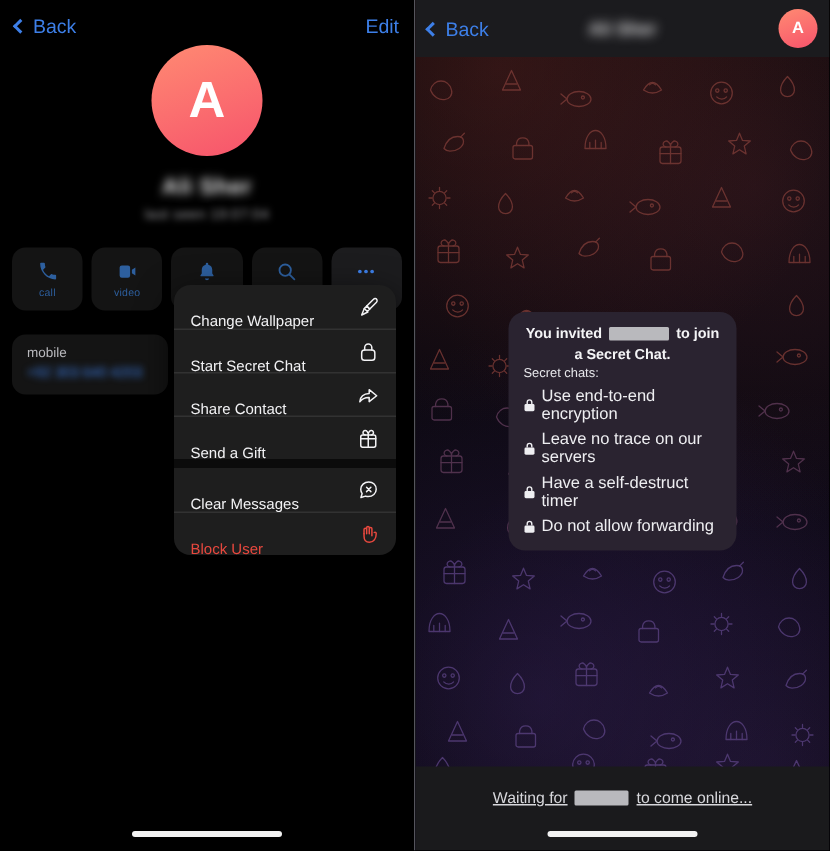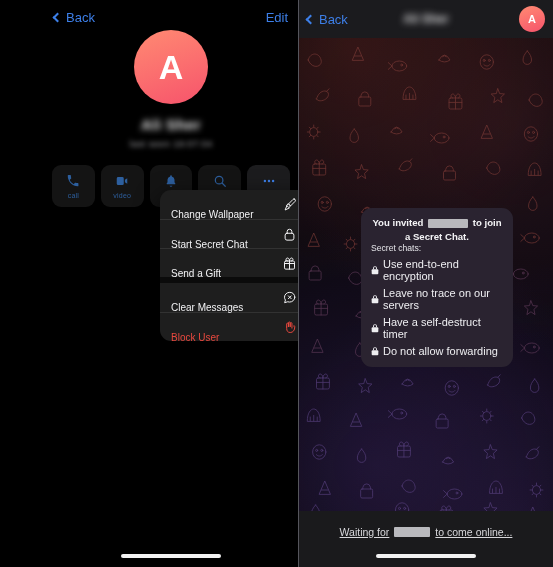--- a/index.html
+++ b/index.html
@@ -8,21 +8,20 @@
     width:553px; height:567px;
     background:#000;
     font-family:"Liberation Sans", sans-serif;
     overflow:hidden;
   }
   .screen {
     position:relative;
     width:553px; height:567px;
     display:flex;
     background:#000;
-    padding-left:44px;
   }
 
   
   .panel-left {
     position:relative;
     width:276px; height:567px;
     background:#000;
     overflow:hidden;
   }
   .nav-bar {
@@ -369,20 +368,24 @@
               <circle cx="5" cy="12" r="2.1"></circle>
               <circle cx="12" cy="12" r="2.1"></circle>
               <circle cx="19" cy="12" r="2.1"></circle>
             </svg>
         </span>
         <span class="action-lbl">more</span>
       </div>
 
     </div>
 
+    <div class="info-card">
+      <div class="info-label">mobile</div>
+      <div class="info-value">+92 303 640 4203</div>
+    </div>
 
     <div class="ctx-menu">
 
       <div class="ctx-group">
 
         <div class="ctx-item">
           <span class="ctx-lbl">Change Wallpaper</span>
           <span class="ctx-ico">
             <svg viewBox="0 0 24 24" fill="none" stroke="currentColor" stroke-width="1.6" stroke-linecap="round" stroke-linejoin="round">
                 <path d="M19.5 3.2a2.3 2.3 0 0 1 1.3 3.9l-7.2 7.2-3.2-3.2 7.2-7.2a2.3 2.3 0 0 1 1.9-.7z"></path>
@@ -395,20 +398,28 @@
         <div class="ctx-item">
           <span class="ctx-lbl">Start Secret Chat</span>
           <span class="ctx-ico">
             <svg viewBox="0 0 24 24" fill="none" stroke="currentColor" stroke-width="1.6" stroke-linecap="round" stroke-linejoin="round">
                 <rect x="5" y="10" width="14" height="11" rx="3"></rect>
                 <path d="M8.2 10V7.4a3.8 3.8 0 0 1 7.6 0V10"></path>
               </svg>
           </span>
         </div>
 
+        <div class="ctx-item">
+          <span class="ctx-lbl">Share Contact</span>
+          <span class="ctx-ico">
+            <svg viewBox="0 0 24 24" fill="none" stroke="currentColor" stroke-width="1.6" stroke-linecap="round" stroke-linejoin="round">
+                <path d="M3 19c.6-6 4.6-8.6 10-8.8V6l8 6.5-8 6.3v-4.3c-4.4-.2-7.4 1.2-10 4.5z"></path>
+              </svg>
+          </span>
+        </div>
 
         <div class="ctx-item">
           <span class="ctx-lbl">Send a Gift</span>
           <span class="ctx-ico">
             <svg viewBox="0 0 24 24" fill="none" stroke="currentColor" stroke-width="1.6" stroke-linecap="round" stroke-linejoin="round">
                 <rect x="4" y="8" width="16" height="13" rx="2"></rect>
                 <path d="M4 12h16"></path>
                 <path d="M12 8v13"></path>
                 <path d="M8.8 8a2.4 2.4 0 1 1 1.8-4 4.6 4.6 0 0 1 1.4 4M15.2 8a2.4 2.4 0 1 0-1.8-4 4.6 4.6 0 0 0-1.4 4"></path>
               </svg>

